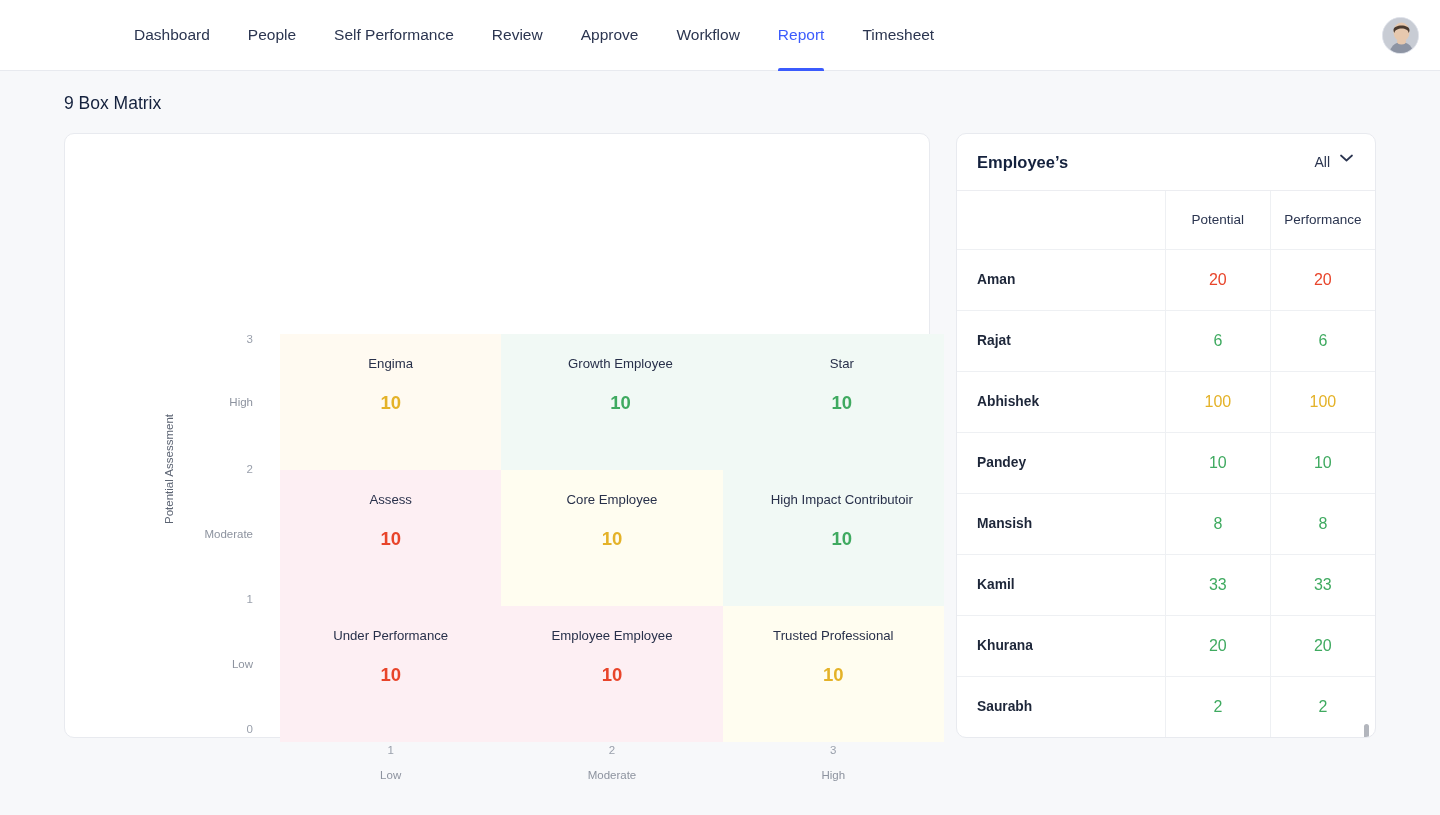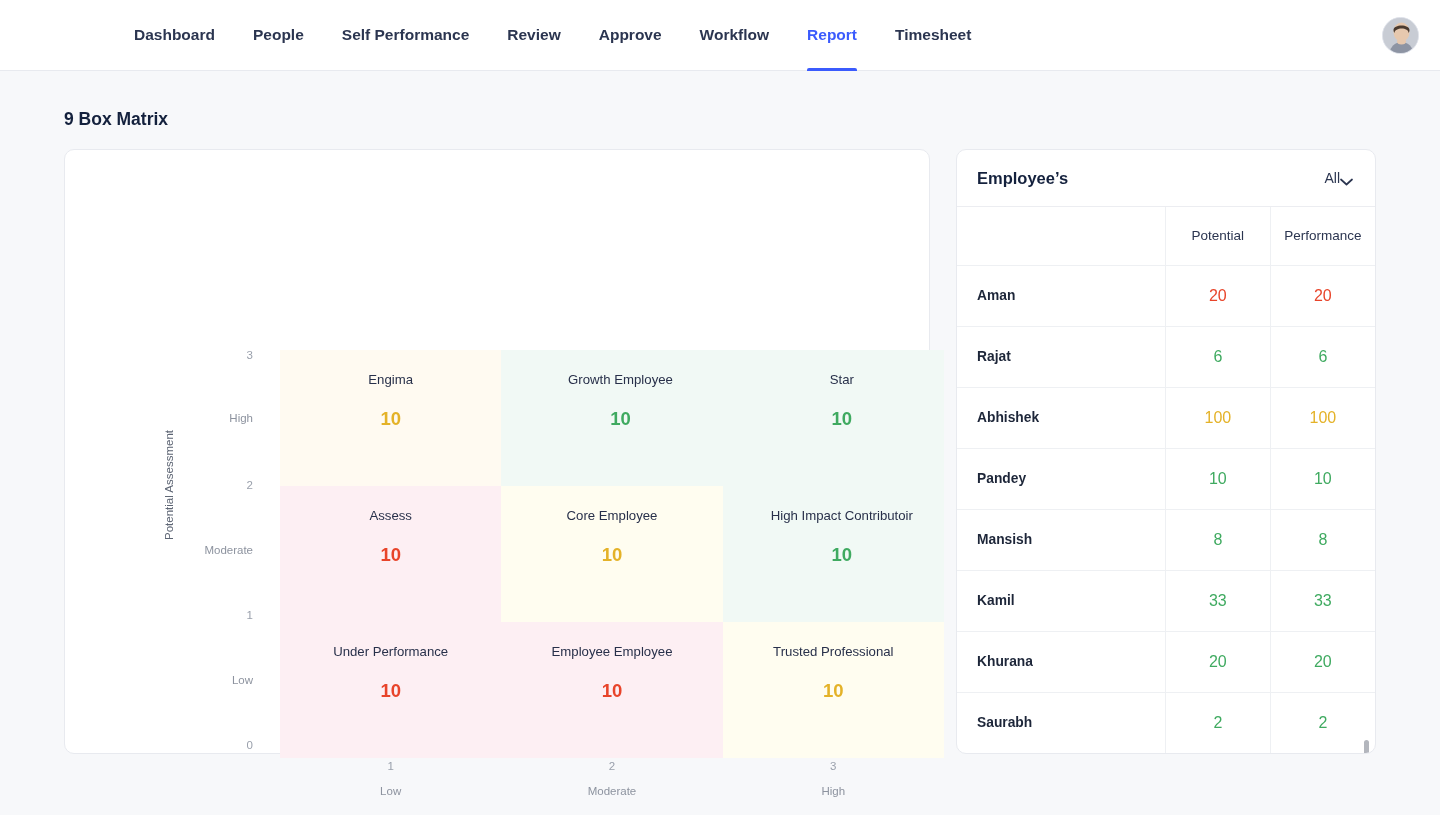--- a/index.html
+++ b/index.html
@@ -26,21 +26,20 @@
   }
   .logo-mark { width: 40px; height: 40px; display: block; }
   .brand-name {
     font-size: 23px; font-weight: bold; letter-spacing: -0.4px;
     color: #14213d;
   }
   .nav {
     display: flex; align-items: center; gap: 38px;
     margin-left: 134px;
     height: 71px;
-    font-weight: bold;
   }
   .nav-item {
     position: relative;
     font-size: 15.5px;
     color: #2b3550;
     height: 71px;
     display: flex; align-items: center;
     cursor: pointer;
     white-space: nowrap;
   }
@@ -52,22 +51,22 @@
   }
   .avatar {
     position: absolute; right: 21px; top: 17px;
     width: 37px; height: 37px; border-radius: 50%;
     overflow: hidden; border: 1px solid #dfe2ea;
     background: #cfd4dc;
   }
 
   
   .page-title {
-    margin: 38px 0 0 64px;
-    font-size: 17.5px; font-weight: bold; color: #14213d;
+    margin: 22px 0 0 64px;
+    font-size: 17.5px; font-weight: normal; color: #14213d;
   }
   .content {
     display: flex;
     gap: 26px;
     margin: 19px 0 0 64px;
   }
 
   
   .card {
     background: #fff;
@@ -118,21 +117,21 @@
   
   .emp-card { width: 420px; height: 605px; position: relative; overflow: hidden; }
   .emp-head {
     height: 57px; display: flex; align-items: center;
     justify-content: space-between;
     padding: 0 22px 0 20px;
     border-bottom: 1px solid #ecedf1;
   }
   .emp-title { font-size: 16.5px; font-weight: bold; color: #14213d; }
   .emp-filter {
-    display: flex; align-items: flex-end; 
+    display: flex; align-items: flex-start; gap: 10px;
     font-size: 14px; color: #2b3550; cursor: pointer;
   }
   .chev { display: block; }
 
   table { border-collapse: collapse; width: 100%; table-layout: fixed; }
   th, td { border-bottom: 1px solid #eef0f3; }
   th.c-name, td.c-name { width: 197px; padding-left: 20px; text-align: left; }
   th.c-val,  td.c-val  { width: 99px; text-align: center; border-left: 1px solid #eef0f3; }
   thead th { height: 58px; font-size: 13.5px; font-weight: normal; color: #2b3550; }
   tbody td { height: 61px; }

